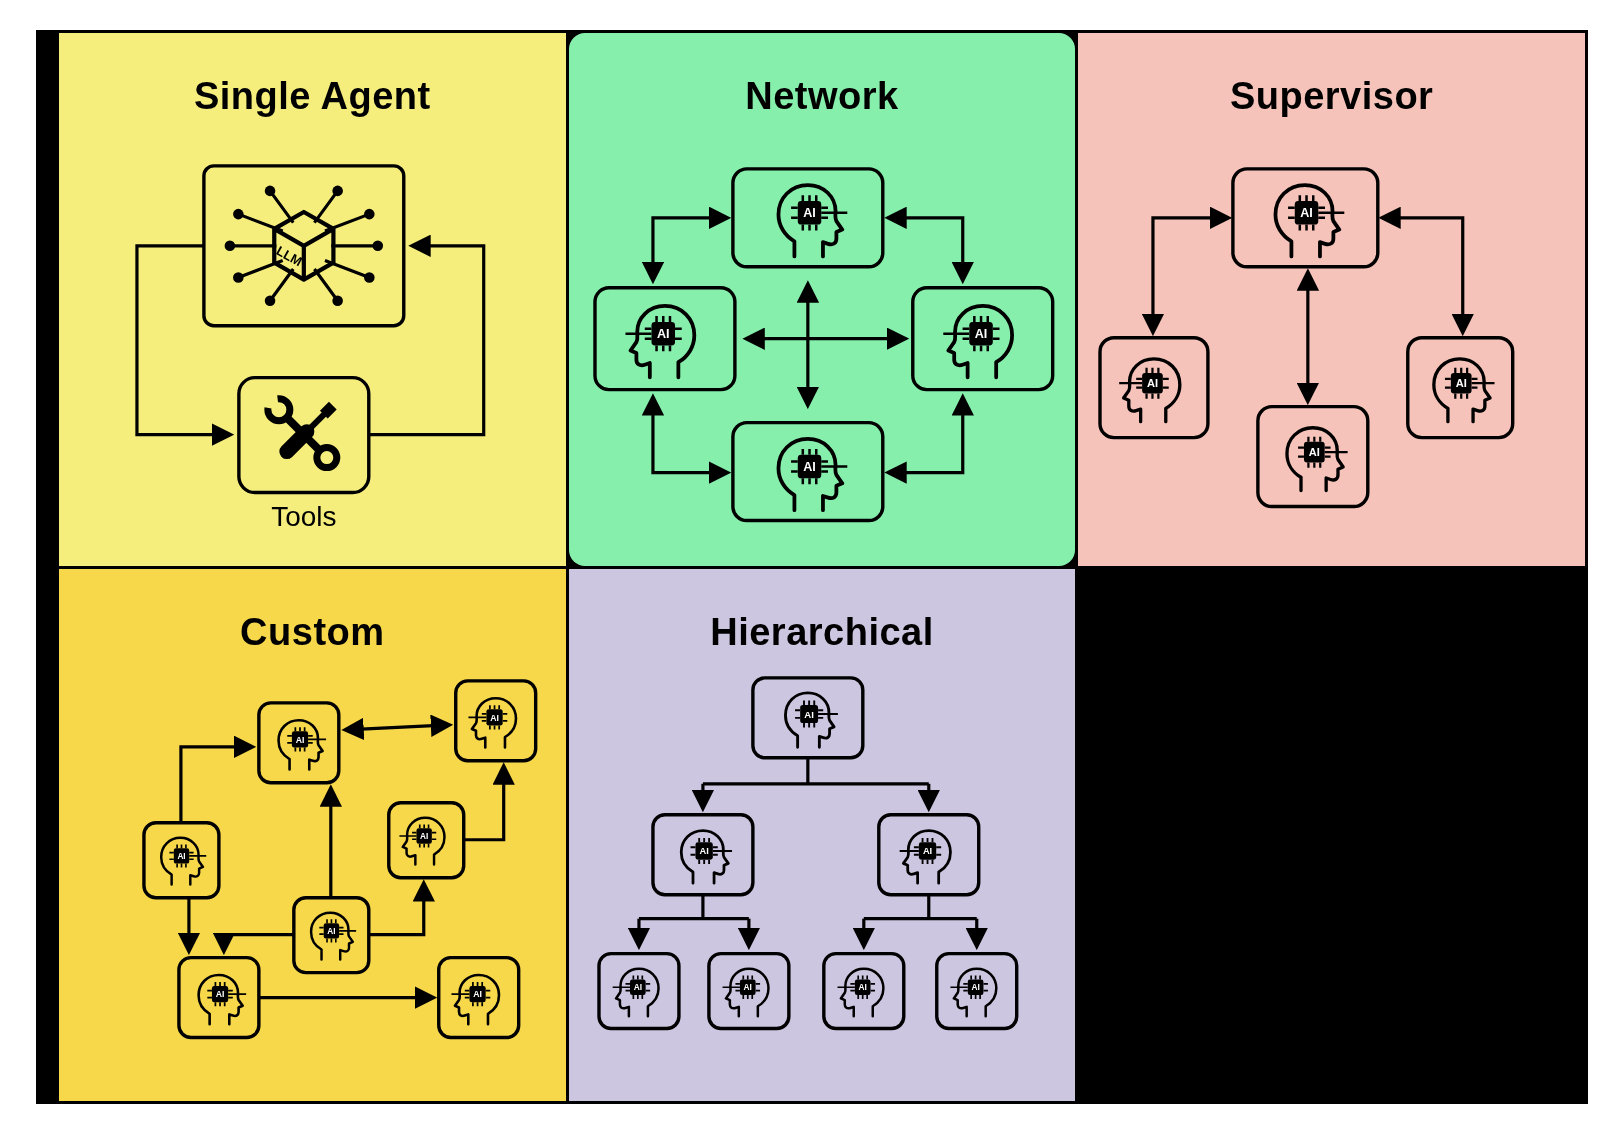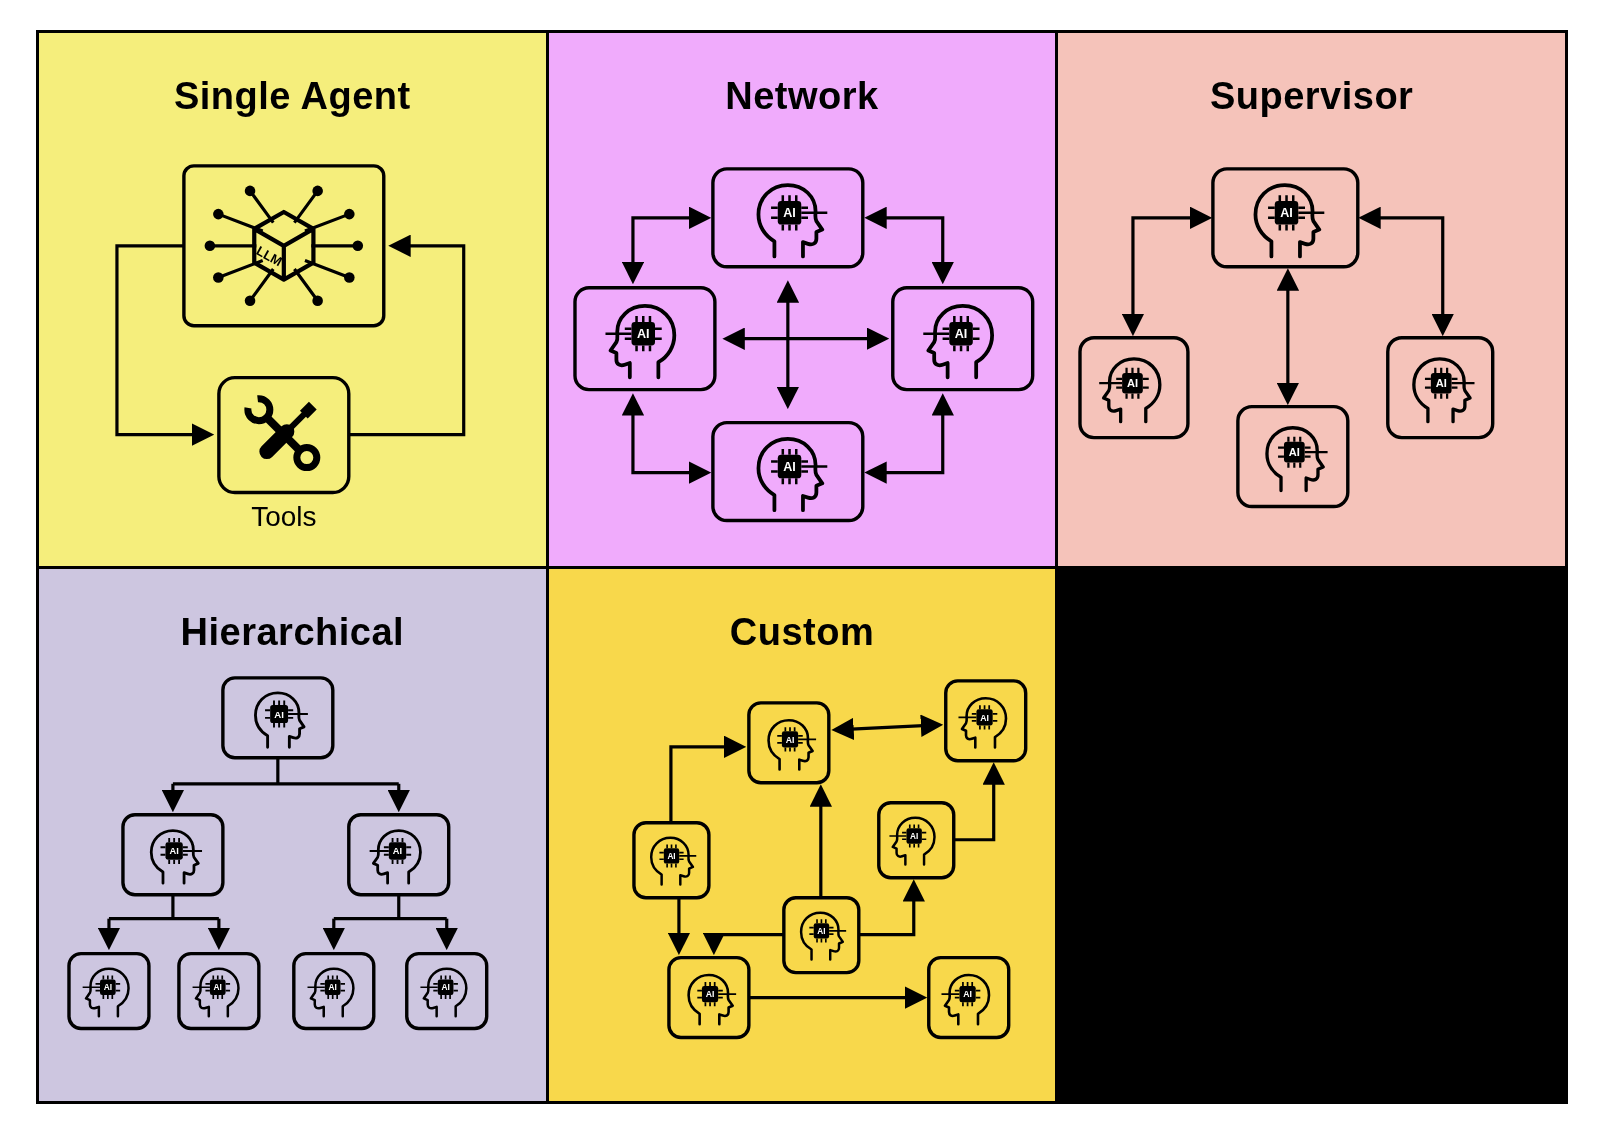--- a/index.html
+++ b/index.html
@@ -4,21 +4,21 @@
 <style>
   html,body { margin:0; padding:0; }
   body {
     width:1600px; height:1129px; position:relative;
     font-family:"Liberation Sans", sans-serif;
   }
   .canvas { width:1600px; height:1129px; position:relative; background:#fff; }
   .frame {
     position:absolute; left:36px; top:30px; width:1526px; height:1068px;
     border:3px solid #000; background:#000;
-    display:grid; grid-template-columns:repeat(3,1fr); grid-template-rows:1fr 1fr; gap:3px;
+    display:grid; grid-template-columns:repeat(3,1fr); grid-template-rows:1fr 1fr; gap:3px;padding-left:20px;
   }
   .panel { position:relative; overflow:hidden; }
   .title {
     position:absolute; top:42px; left:0; right:0; margin:0;
     text-align:center; font-size:38px; font-weight:700; color:#000; letter-spacing:.5px;
   }
   svg.diagram { position:absolute; inset:0; width:100%; height:100%; }
   .node { fill:none; stroke:#000; stroke-width:3.4; }
   .ln   { fill:none; stroke:#000; stroke-width:3.2; }
   .hs   { fill:none; stroke:#000; stroke-width:4.5; stroke-linecap:round; stroke-linejoin:round; }
@@ -97,21 +97,21 @@
         <rect class="node" x="145" y="133" width="200" height="160" rx="10"></rect>
         <use href="#llm-hub" x="160" y="139" width="170" height="148"></use>
         <rect class="node" x="180" y="345" width="130" height="115" rx="16"></rect>
         <use href="#tools-sym" x="195" y="352" width="100" height="100"></use>
         <path class="ln" d="M145,213 H78 V402 H171" marker-end="url(#arr)"></path>
         <path class="ln" d="M310,402 H425 V213 H354" marker-end="url(#arr)"></path>
         <text class="caption" x="245" y="493" text-anchor="middle">Tools</text>
       </svg>
     </section>
 
-    <section class="panel" style="background-color: #f0abfc;">
+    <section class="panel" style="background-color: #86efac; border-radius: 16px;">
       <h2 class="title">Network</h2>
       <svg class="diagram" viewBox="0 0 507 533" preserveAspectRatio="none">
         <rect class="node" x="164" y="136" width="150" height="98" rx="14"></rect>
         <use href="#ai-head-r" x="197" y="143" width="84" height="84"></use>
         <rect class="node" x="26" y="255" width="140" height="102" rx="14"></rect>
         <use href="#ai-head-l" x="54" y="264" width="84" height="84"></use>
         <rect class="node" x="344" y="255" width="140" height="102" rx="14"></rect>
         <use href="#ai-head-l" x="372" y="264" width="84" height="84"></use>
         <rect class="node" x="164" y="390" width="150" height="98" rx="14"></rect>
         <use href="#ai-head-r" x="197" y="397" width="84" height="84"></use>
@@ -136,50 +136,20 @@
         <use href="#ai-head-r" x="198" y="387" width="74" height="74"></use>
         <rect class="node" x="330" y="305" width="105" height="100" rx="14"></rect>
         <use href="#ai-head-r" x="345" y="318" width="74" height="74"></use>
 
         <path class="ln" d="M150,185 H75 V299" marker-start="url(#arr)" marker-end="url(#arr)"></path>
         <path class="ln" d="M305,185 H385 V299" marker-start="url(#arr)" marker-end="url(#arr)"></path>
         <path class="ln" d="M230,240 V368" marker-start="url(#arr)" marker-end="url(#arr)"></path>
       </svg>
     </section>
 
-
-    <section class="panel" style="background-color: rgb(205, 198, 224);">
-      <h2 class="title">Hierarchical</h2>
-      <svg class="diagram" viewBox="0 0 507 533" preserveAspectRatio="none">
-        <rect class="node" x="184" y="109" width="110" height="80" rx="12"></rect>
-        <use href="#ai-head-r" x="207" y="117" width="64" height="64"></use>
-
-        <rect class="node" x="84" y="246" width="100" height="80" rx="12"></rect>
-        <use href="#ai-head-r" x="103" y="255" width="62" height="62"></use>
-        <rect class="node" x="310" y="246" width="100" height="80" rx="12"></rect>
-        <use href="#ai-head-l" x="329" y="255" width="62" height="62"></use>
-
-        <rect class="node" x="30" y="385" width="80" height="75" rx="12"></rect>
-        <use href="#ai-head-l" x="42" y="394" width="56" height="56"></use>
-        <rect class="node" x="140" y="385" width="80" height="75" rx="12"></rect>
-        <use href="#ai-head-l" x="152" y="394" width="56" height="56"></use>
-        <rect class="node" x="255" y="385" width="80" height="75" rx="12"></rect>
-        <use href="#ai-head-l" x="267" y="394" width="56" height="56"></use>
-        <rect class="node" x="368" y="385" width="80" height="75" rx="12"></rect>
-        <use href="#ai-head-l" x="380" y="394" width="56" height="56"></use>
-
-        <path class="ln" d="M239,189 V215 M134,215 H360 M134,326 V350 M70,350 H180 M360,326 V350 M295,350 H408"></path>
-        <path class="ln" d="M134,215 V239" marker-end="url(#arr)"></path>
-        <path class="ln" d="M360,215 V239" marker-end="url(#arr)"></path>
-        <path class="ln" d="M70,350 V377" marker-end="url(#arr)"></path>
-        <path class="ln" d="M180,350 V377" marker-end="url(#arr)"></path>
-        <path class="ln" d="M295,350 V377" marker-end="url(#arr)"></path>
-        <path class="ln" d="M408,350 V377" marker-end="url(#arr)"></path>
-      </svg>
-    </section>
 
     <section class="panel" style="background-color: rgb(248, 216, 75);">
       <h2 class="title">Custom</h2>
       <svg class="diagram" viewBox="0 0 507 533" preserveAspectRatio="none">
         <rect class="node" x="200" y="134" width="80" height="80" rx="12"></rect>
         <use href="#ai-head-r" x="211" y="145" width="58" height="58"></use>
         <rect class="node" x="397" y="112" width="80" height="80" rx="12"></rect>
         <use href="#ai-head-l" x="408" y="123" width="58" height="58"></use>
         <rect class="node" x="85" y="254" width="75" height="75" rx="12"></rect>
         <use href="#ai-head-r" x="94" y="263" width="55" height="55"></use>
@@ -196,14 +166,44 @@
         <path class="ln" d="M122,254 V178 H193" marker-end="url(#arr)"></path>
         <path class="ln" d="M130,329 V382" marker-end="url(#arr)"></path>
         <path class="ln" d="M235,366 H165 V382" marker-end="url(#arr)"></path>
         <path class="ln" d="M272,329 V220" marker-end="url(#arr)"></path>
         <path class="ln" d="M310,366 H365 V315" marker-end="url(#arr)"></path>
         <path class="ln" d="M405,271 H445 V198" marker-end="url(#arr)"></path>
         <path class="ln" d="M200,429 H374" marker-end="url(#arr)"></path>
       </svg>
     </section>
 
+    <section class="panel" style="background-color: rgb(205, 198, 224);">
+      <h2 class="title">Hierarchical</h2>
+      <svg class="diagram" viewBox="0 0 507 533" preserveAspectRatio="none">
+        <rect class="node" x="184" y="109" width="110" height="80" rx="12"></rect>
+        <use href="#ai-head-r" x="207" y="117" width="64" height="64"></use>
+
+        <rect class="node" x="84" y="246" width="100" height="80" rx="12"></rect>
+        <use href="#ai-head-r" x="103" y="255" width="62" height="62"></use>
+        <rect class="node" x="310" y="246" width="100" height="80" rx="12"></rect>
+        <use href="#ai-head-l" x="329" y="255" width="62" height="62"></use>
+
+        <rect class="node" x="30" y="385" width="80" height="75" rx="12"></rect>
+        <use href="#ai-head-l" x="42" y="394" width="56" height="56"></use>
+        <rect class="node" x="140" y="385" width="80" height="75" rx="12"></rect>
+        <use href="#ai-head-l" x="152" y="394" width="56" height="56"></use>
+        <rect class="node" x="255" y="385" width="80" height="75" rx="12"></rect>
+        <use href="#ai-head-l" x="267" y="394" width="56" height="56"></use>
+        <rect class="node" x="368" y="385" width="80" height="75" rx="12"></rect>
+        <use href="#ai-head-l" x="380" y="394" width="56" height="56"></use>
+
+        <path class="ln" d="M239,189 V215 M134,215 H360 M134,326 V350 M70,350 H180 M360,326 V350 M295,350 H408"></path>
+        <path class="ln" d="M134,215 V239" marker-end="url(#arr)"></path>
+        <path class="ln" d="M360,215 V239" marker-end="url(#arr)"></path>
+        <path class="ln" d="M70,350 V377" marker-end="url(#arr)"></path>
+        <path class="ln" d="M180,350 V377" marker-end="url(#arr)"></path>
+        <path class="ln" d="M295,350 V377" marker-end="url(#arr)"></path>
+        <path class="ln" d="M408,350 V377" marker-end="url(#arr)"></path>
+      </svg>
+    </section>
+
   </div>
 </div>
 
 </body></html>

